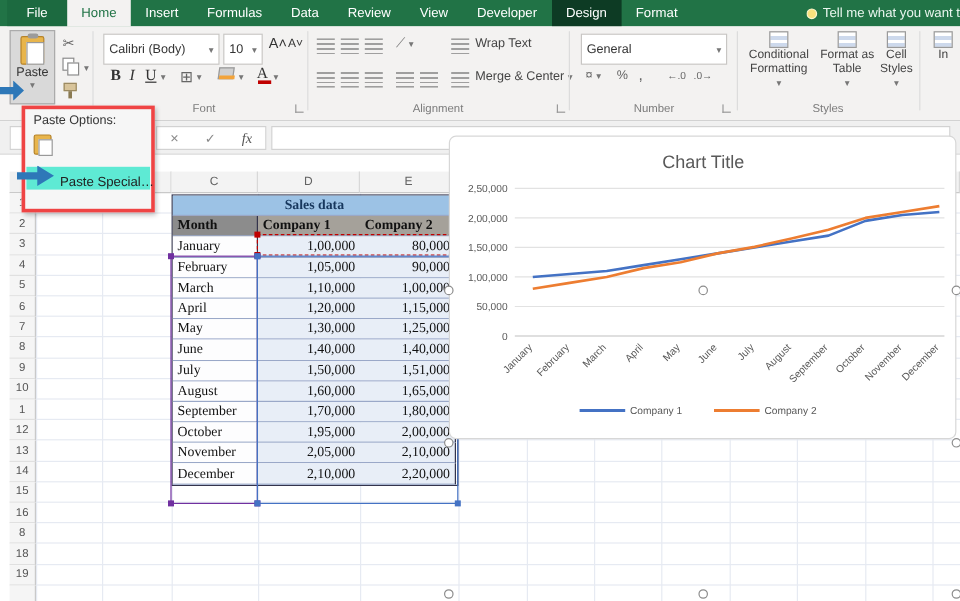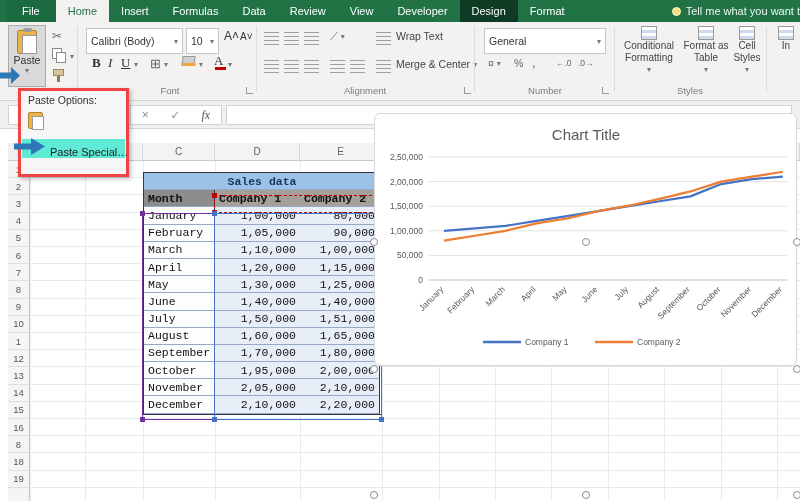--- a/index.html
+++ b/index.html
@@ -46,22 +46,22 @@
 .colhdr{position:absolute;left:30px;top:14px;height:18px;display:flex}
 .ch{border-right:1px solid #d8d8d8;border-bottom:1px solid #c9c9c9;background:#f3f3f3;
   font-size:10px;color:#636363;display:flex;align-items:center;justify-content:center}
 .corner{position:absolute;left:8px;top:14px;width:22px;height:18px;background:#f0f0f0;
   border-right:1px solid #c9c9c9;border-bottom:1px solid #c9c9c9}
 .rnum{position:absolute;left:8px;width:22px;background:#f5f5f5;border-right:1px solid #c9c9c9;border-bottom:1px solid #e0e0e0;
   font-size:9.5px;color:#555;display:flex;align-items:center;justify-content:center}
 .rowline{position:absolute;left:30px;width:770px;border-bottom:1px solid #e6eaf2}
 .vline{position:absolute;width:1px;background:#e6eaf2}
 
-.stable{position:absolute;left:143px;top:43px;width:239px;border:1.5px solid #34344c;z-index:4;
-  display:grid;grid-template-columns:71px 85px 80px;font-family:Liberation Mono, monospace;font-size:11.5px;color:#111}
+.stable{position:absolute;left:143px;top:33px;width:239px;border:1.5px solid #34344c;z-index:4;
+  display:grid;grid-template-columns:71px 85px 80px;font-family:Liberation Serif, serif;font-size:11.5px;color:#111}
 .stable .c{height:17.2px;border-right:1px solid #34344c;border-bottom:1px solid #9aa8c8;
   display:flex;align-items:center;padding:0 4px;overflow:hidden;white-space:nowrap}
 .stable .c:nth-child(3n){border-right:none}
 .t-title{grid-column:1/4;background:#9cc2e5;justify-content:center;color:#17375d;font-weight:bold;border-right:none!important}
 .t-hm{background:#8c8c8c;font-weight:bold}
 .t-hc{background:#a5a19a;font-weight:bold}
 .t-num{justify-content:flex-end;background:#e8eef7;font-variant-numeric:tabular-nums}
 .t-mon{background:#fdfdfe}
 .range{position:absolute;z-index:5;pointer-events:none}
 .dot{position:absolute;width:5px;height:5px}

